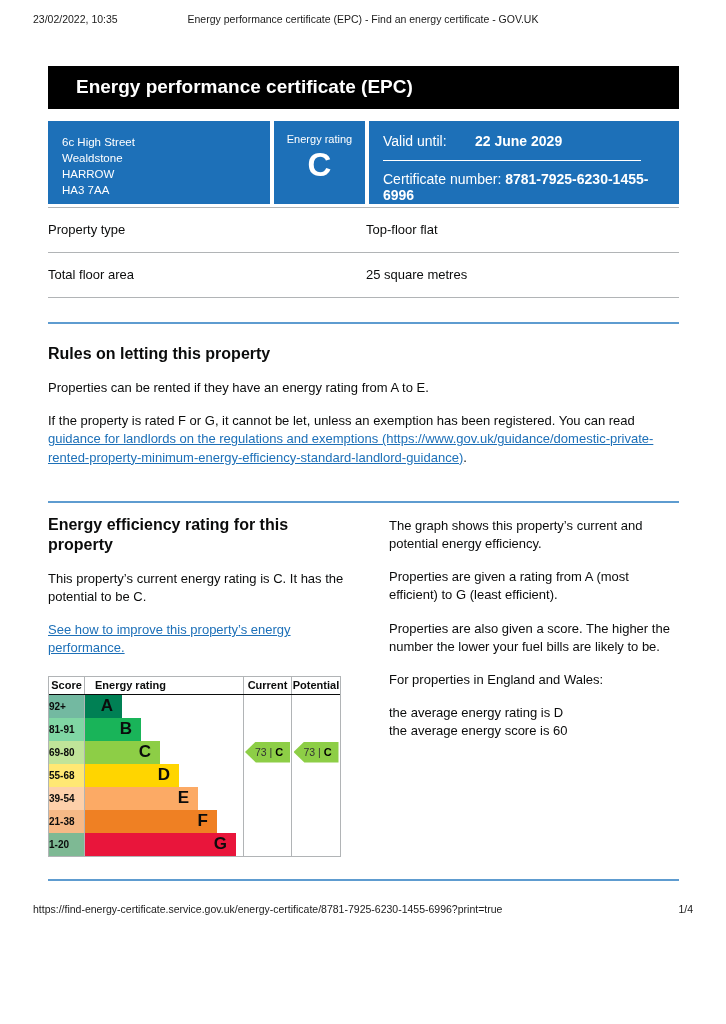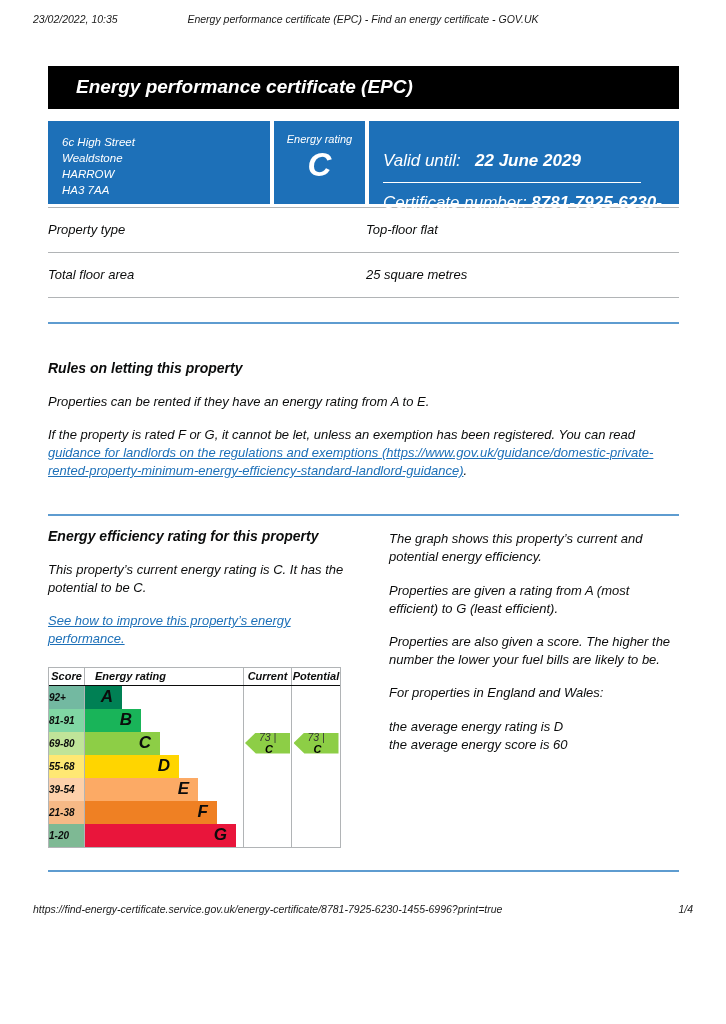--- a/index.html
+++ b/index.html
@@ -1,56 +1,56 @@
 <!DOCTYPE html>
 <html><head>
 <meta charset="utf-8">
 <style>
   * { box-sizing: border-box; }
   html,body { margin:0; padding:0; background:#fff; }
   .page {
     position:relative; width:726px; height:932px; background:#fff;
-    font-family:"Liberation Sans", sans-serif; color:#0b0c0c; overflow:hidden;font-style:italic;
+    font-family:"Liberation Sans", sans-serif; color:#0b0c0c; overflow:hidden;
   }
   
   .print-header { position:absolute; top:13px; left:33px; right:33px; height:14px; font-size:10.5px; color:#1a1a1a; }
   .ph-date { position:absolute; left:0; top:0; }
   .ph-title { position:absolute; left:0; right:0; text-align:center; top:0; }
   .print-footer { position:absolute; bottom:17px; left:33px; right:33px; display:flex; justify-content:space-between; font-size:10.5px; color:#1a1a1a; }
 
   .content { position:absolute; left:48px; top:66px; width:631px; }
 
   .banner { background:#000; color:#fff; font-size:19px; font-weight:bold; padding:10px 28px 11px; }
 
   .summary-row { display:flex; gap:4px; margin-top:12px; height:83px; }
   .bluebox { background:#1d70b8; color:#fff; }
   .addr-box { width:222px; padding:13px 14px; font-size:11.5px; line-height:1.4; }
   .rating-box { width:91px; text-align:center; padding-top:12px; }
   .rating-label { font-size:11px; }
   .rating-big { font-size:33px; font-weight:bold; line-height:1.15; margin-top:1px; }
-  .valid-box { flex:1; padding:30px 14px 10px; font-size:17px; }
+  .valid-box { flex:1; padding:12px 14px 10px; font-size:14px; }
   .v-row { display:flex; }
   .v-label { width:92px; }
   .v-value { font-weight:bold; }
   .v-hr { border:none; border-top:1px solid #fff; margin:11px 24px 10px 0; }
   .cert-label { }
   .cert-value { font-weight:bold; }
 
   .ptable { margin-top:3px; }
   .prow { display:flex; padding:14px 0 15px; border-bottom:1px solid #b1b4b6; font-size:13px; }
   .prow:first-child { border-top:1px solid #b1b4b6; }
   .plabel { width:318px; }
   .pvalue { flex:1; }
 
   .blue-hr { border:none; border-top:2px solid #5e9cd0; margin:0; }
   .hr1 { margin-top:24px; }
   .hr2 { margin-top:34px; }
   .hr3 { margin-top:22px; }
 
-  .section-h { font-size:14px; font-weight:bold; margin:36px 0 0; line-height:1.25; }
+  .section-h { font-size:16px; font-weight:bold; margin:20px 0 0; line-height:1.25; }
   .body-p { font-size:13px; line-height:1.4; margin:15px 0 0; }
   .link { color:#1d70b8; text-decoration:underline; cursor:pointer; }
 
   .twocol { display:flex; gap:38px; margin-top:12px; }
   .leftcol { width:303px; }
   .leftcol .section-h { margin-top:0; }
   .rightcol { flex:1; }
   .rightcol .body-p:first-child { margin-top:2px; }
   .avg-line { font-size:13px; line-height:1.4; }
   .avg-block { margin-top:15px; }
@@ -74,21 +74,21 @@
   .epc-bar {
     height:100%; display:flex; align-items:center; justify-content:flex-end;
     padding-right:9px; font-weight:bold; font-size:17px; color:#0b0c0c;
   }
   .epc-ptr { width:48px; border-left:1px solid #b1b4b6; display:flex; align-items:center; justify-content:center; }
   .epc-pot { width:49px; }
   .epc-arrow {
     width:45px; height:21px;
     clip-path:polygon(0 50%, 24% 0, 100% 0, 100% 100%, 24% 100%);
     display:flex; align-items:center; justify-content:center;
-    font-size:10.5px; padding-left:3px; color:#333; white-space:pre;flex-direction:column;
+    font-size:10.5px; padding-left:3px; color:#333; white-space:pre;
   }
   .epc-arrow b { color:#000; font-size:11px; }
 </style>
 </head>
 <body>
 
 <div class="page">
 
   <div class="print-header">
     <span class="ph-date">23/02/2022, 10:35</span>

